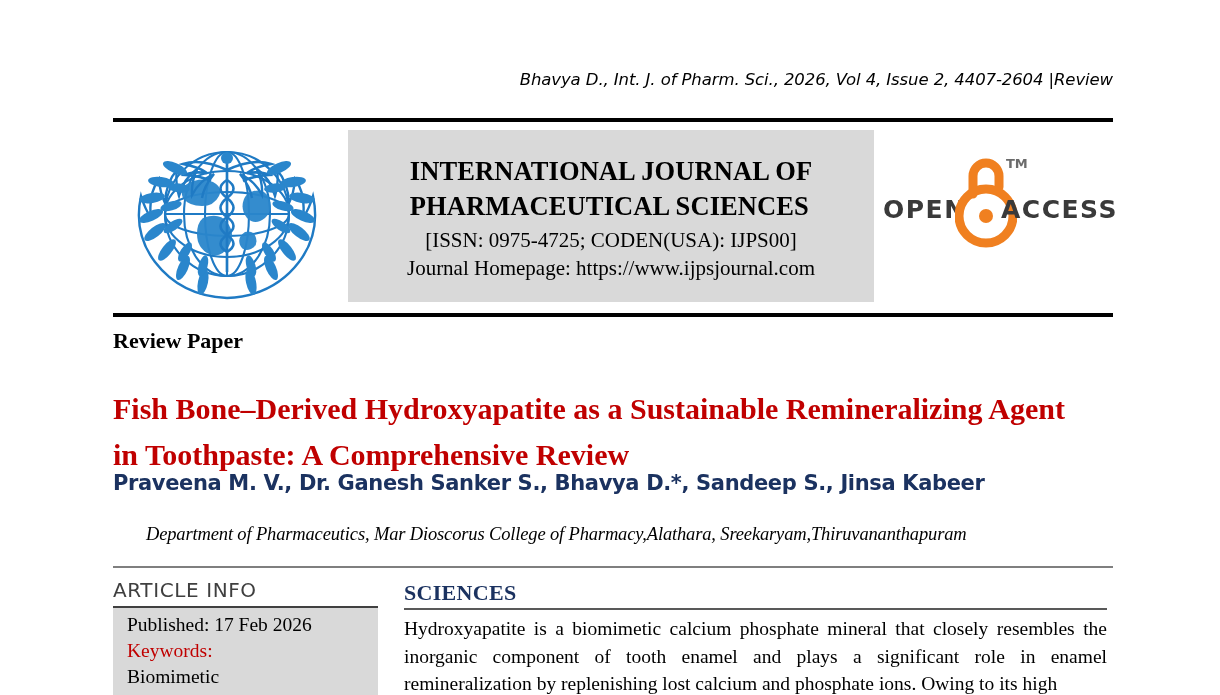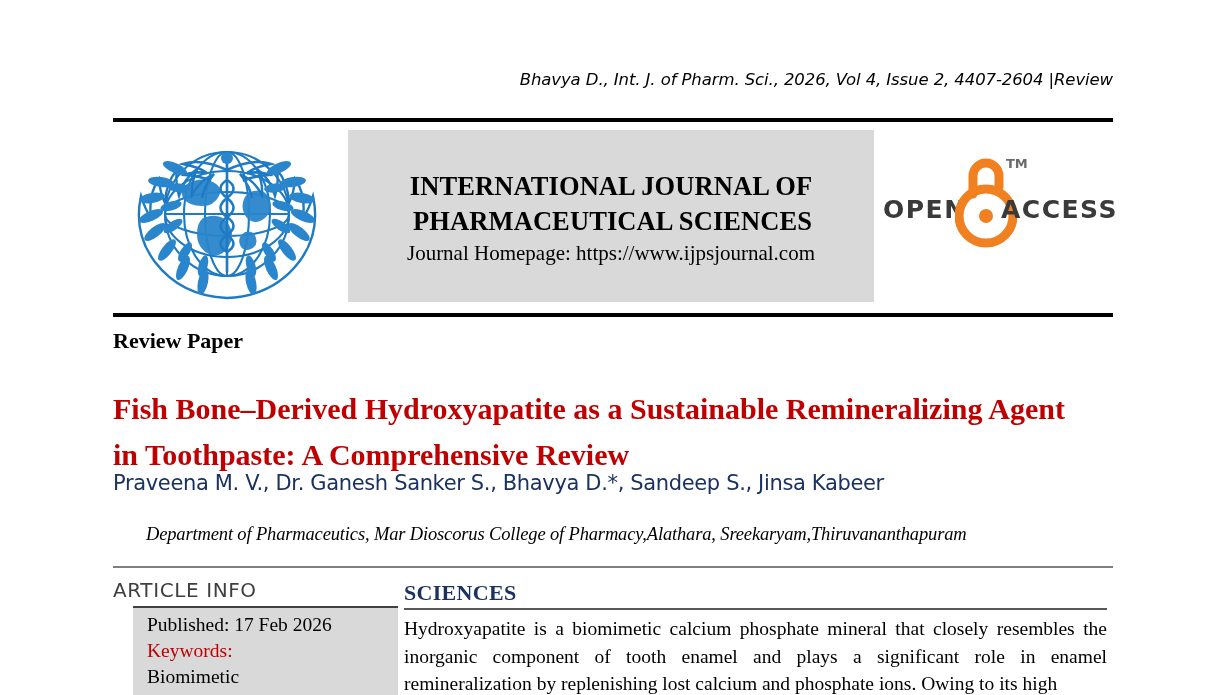--- a/index.html
+++ b/index.html
@@ -86,21 +86,21 @@
     align-items: center;
     justify-content: center;
     box-sizing: border-box;
     padding-top: 4px;
   }
   .journal-title {
     font-family: "Liberation Serif", serif;
     font-weight: bold;
     font-size: 26.5px;
     line-height: 1.32;
-    text-align: right;
+    text-align: left;
     letter-spacing: 0.1px;
     color: #000000;
   }
   .journal-issn {
     font-family: "Liberation Serif", serif;
     font-size: 21px;
     line-height: 1.3;
     margin-top: 3px;
     text-align: center;
     color: #000000;
@@ -165,21 +165,21 @@
     color: #c00000;
   }
 
   
   .authors {
     position: absolute;
     left: 113px;
     top: 471px;
     width: 980px;
     font-family: "DejaVu Sans", sans-serif;
-    font-weight: normal;
+    font-weight: bold;
     font-size: 21px;
     letter-spacing: -0.35px;
     color: #1b3260;
   }
   .affiliation {
     position: absolute;
     left: 113px;
     top: 524px;
     width: 1000px;
     font-family: "Liberation Serif", serif;
@@ -205,21 +205,20 @@
   .info-box {
     position: absolute;
     left: 113px;
     top: 606px;
     width: 265px;
     height: 89px;
     background: #d9d9d9;
     border-top: 2.5px solid #404040;
     box-sizing: border-box;
     padding: 4px 0 0 14px;
-    margin-left: 20px;
   }
   .info-line {
     font-family: "Liberation Serif", serif;
     font-size: 19.5px;
     line-height: 1.33;
     color: #000000;
   }
   .info-keywords-label {
     font-family: "Liberation Serif", serif;
     font-size: 19.5px;
@@ -335,20 +334,21 @@
         </g>
       </g>
     </svg>
   </div>
 
   <div class="journal-box">
     <div class="journal-title">
       <div>INTERNATIONAL JOURNAL OF</div>
       <div>PHARMACEUTICAL SCIENCES</div>
     </div>
+    <div class="journal-issn">[ISSN: 0975-4725; CODEN(USA): IJPS00]</div>
     <div class="journal-home">Journal Homepage: https://www.ijpsjournal.com</div>
   </div>
 
   <div class="oa-logo">
     <div class="oa-word oa-open">OPEN</div>
     <div class="oa-lock">
       <svg width="62" height="94" viewBox="0 0 62 94" aria-hidden="true">
         <path d="M18 40 L18 22 a13 13 0 0 1 26 0 L44 33" fill="none" stroke="#f08020" stroke-width="9" stroke-linecap="round"></path>
         <circle cx="31" cy="62" r="27" fill="none" stroke="#f08020" stroke-width="9"></circle>
         <circle cx="31" cy="62" r="7" fill="#f08020"></circle>

